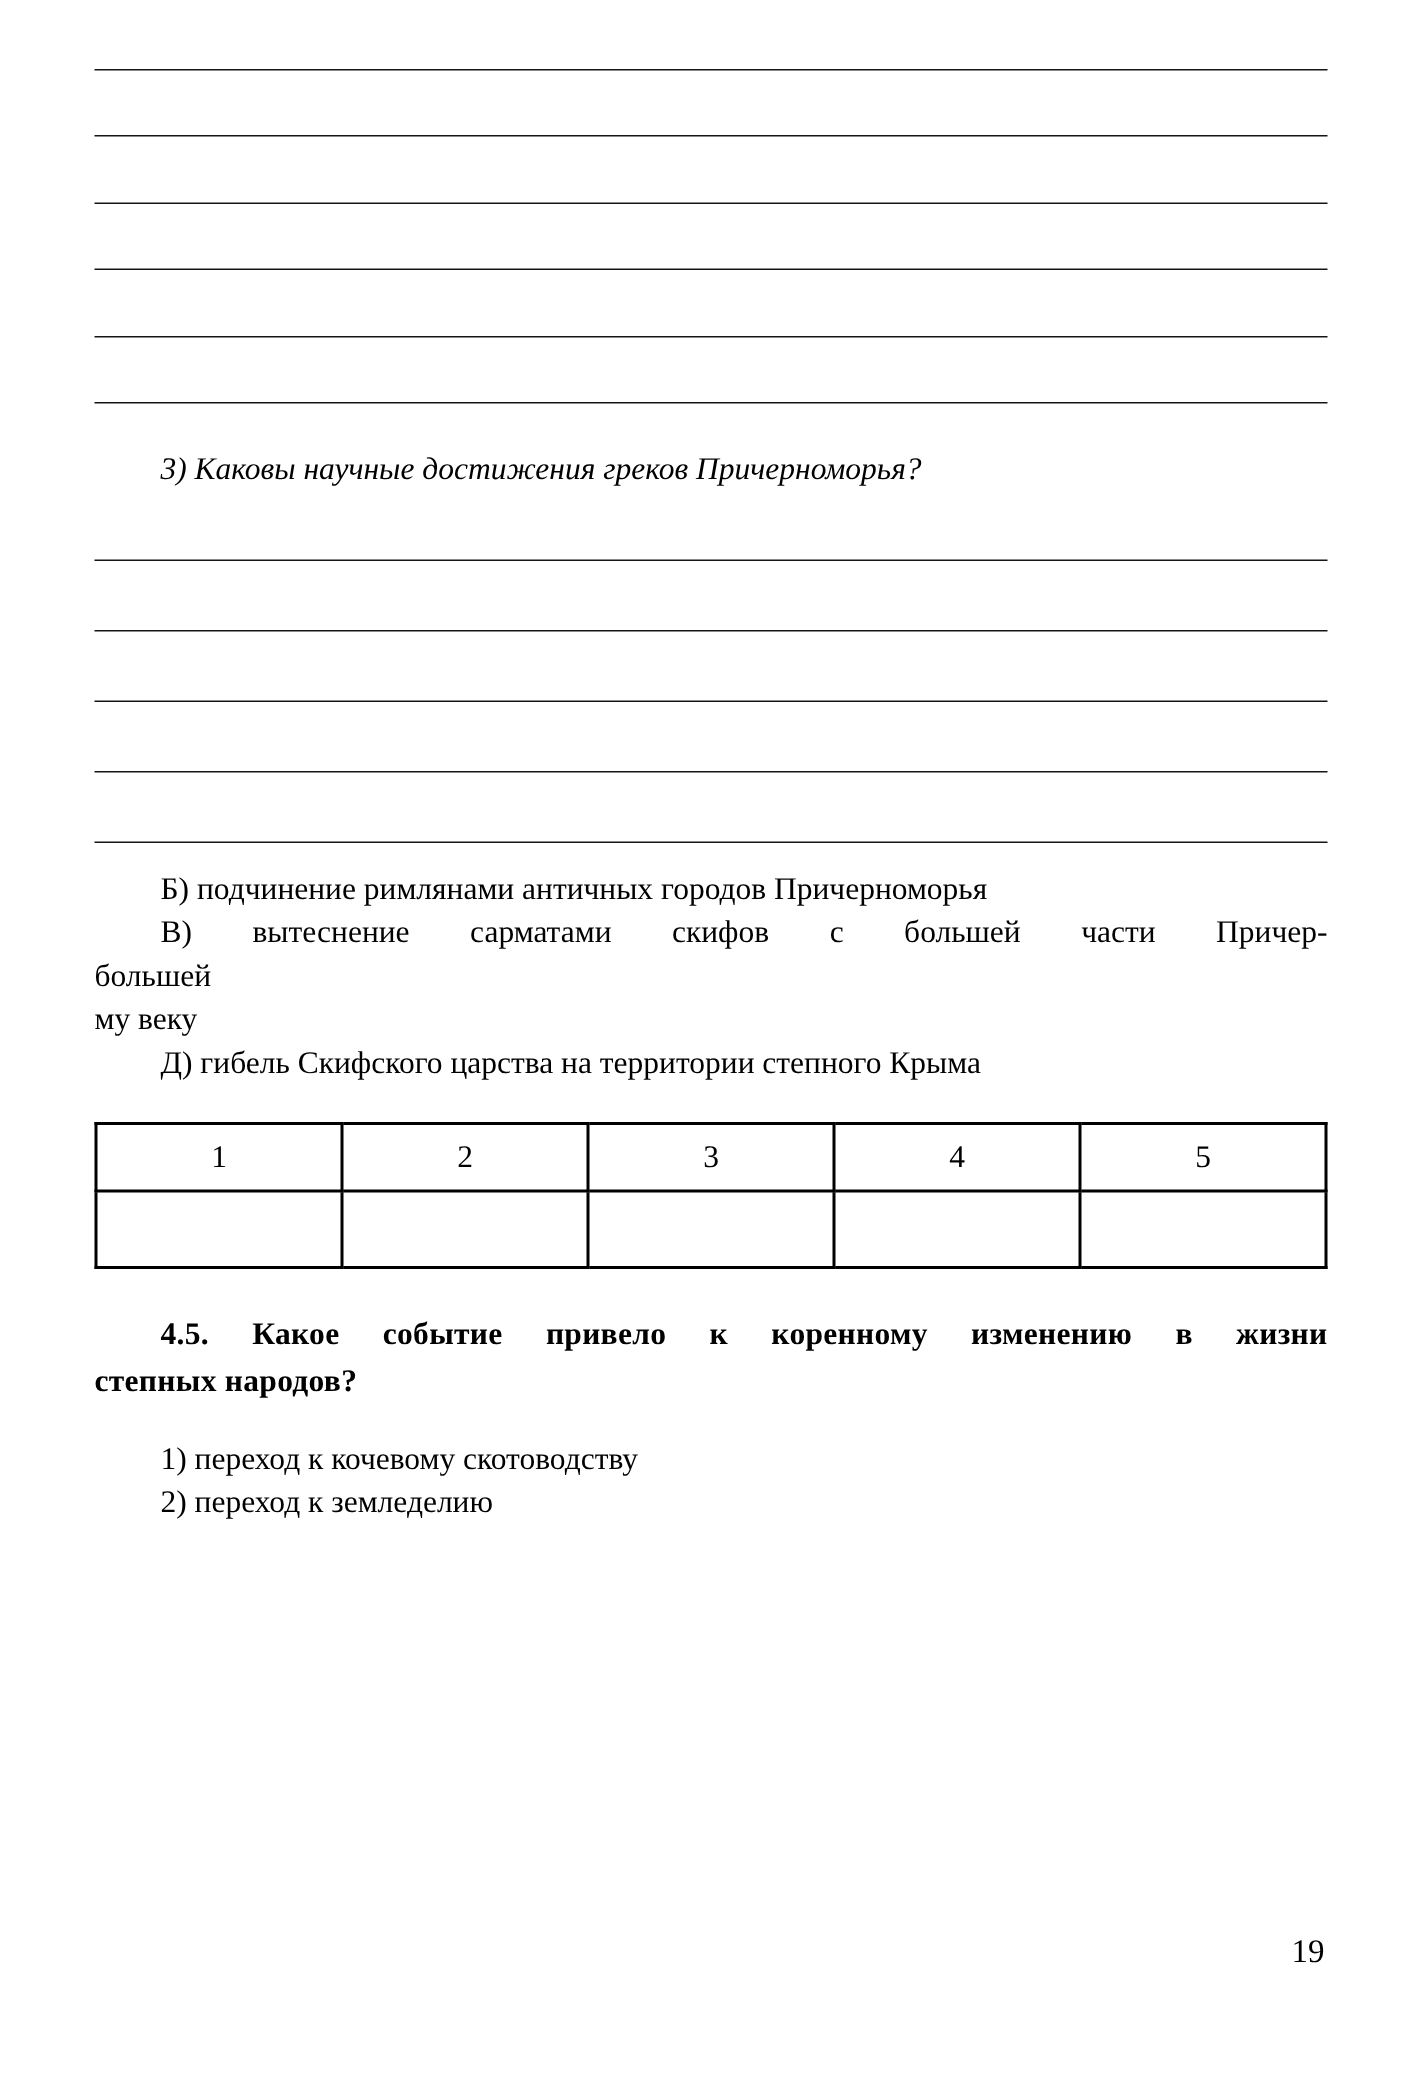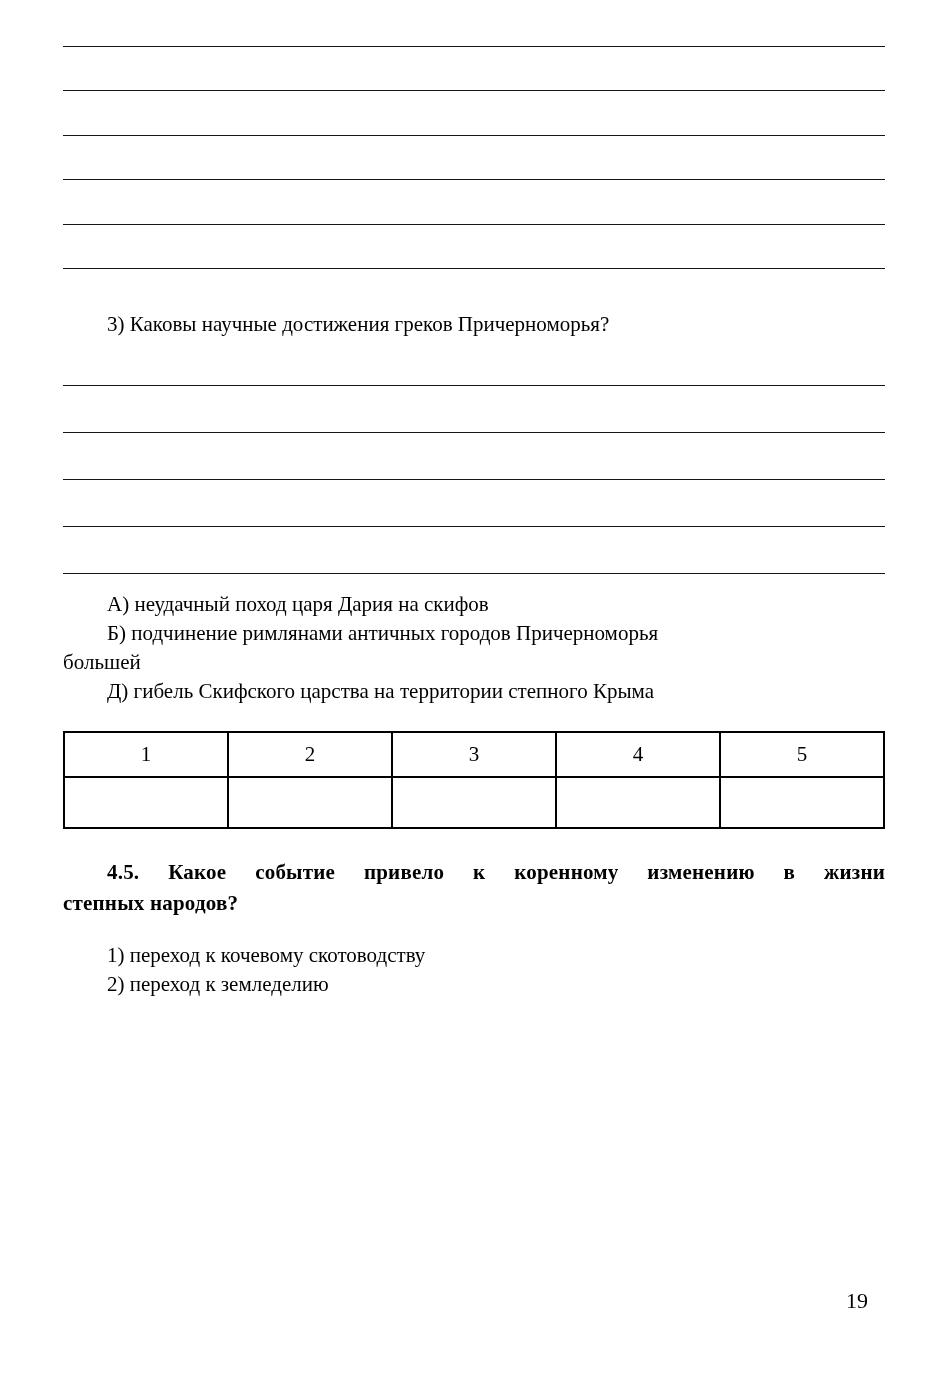--- a/index.html
+++ b/index.html
@@ -29,23 +29,24 @@
     border-bottom: 1.6px solid #151515;
   }
   .rule-b {
     height: 46px;
     border-bottom: 1.6px solid #151515;
   }
   .rules-top { margin-top: 2px; }
   .rules-mid { margin-top: 0; }
 
   .q-line {
-    margin-top: 40px;
+    margin-top: 28px;
     line-height: 30px;
     text-indent: 44px;
+    font-style: italic;
   }
 
   .h-block { margin-top: 22px; }
   .h-block-45 { margin-top: 28px; }
   .h-line {
     font-weight: bold;
     line-height: 31px;
     letter-spacing: 0.2px;
   }
   .items-44 { margin-top: 16px; }
@@ -71,21 +72,21 @@
     font-size: 21px;
     padding: 0;
   }
   table.answers .hdr-row td { height: 43px; }
   table.answers .ans-row td { height: 49px; }
   table.answers td { width: 20%; }
 
   .page-number {
     position: absolute;
     top: 1288px;
-    right: 77px;
+    right: 62px;
     font-size: 22px;
     line-height: 26px;
   }
 </style>
 </head>
 <body>
 
 <div class="page">
   <div class="content">
 
@@ -103,23 +104,24 @@
     <div class="rules-mid">
       <div class="rule-b"></div>
       <div class="rule-b"></div>
       <div class="rule-b"></div>
       <div class="rule-b"></div>
       <div class="rule-b"></div>
     </div>
 
 
     <div class="items-44">
-      <div class="t-line indent">А) неудачный поход царя Дария на скифов</div>
       <div class="t-line indent">Б) подчинение римлянами античных городов Причерноморья</div>
+      <div class="t-line indent just">В) вытеснение сарматами скифов с большей части Причер-</div>
       <div class="t-line">большей</div>
+      <div class="t-line">му веку</div>
       <div class="t-line indent">Д) гибель Скифского царства на территории степного Крыма</div>
     </div>
 
     <table class="answers">
       <tbody>
         <tr class="hdr-row">
           <td>1</td>
           <td>2</td>
           <td>3</td>
           <td>4</td>

